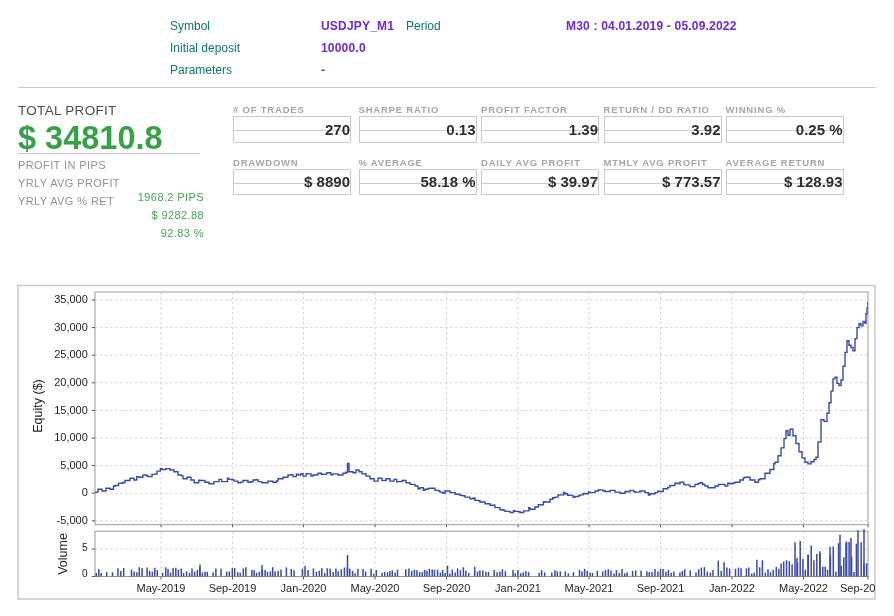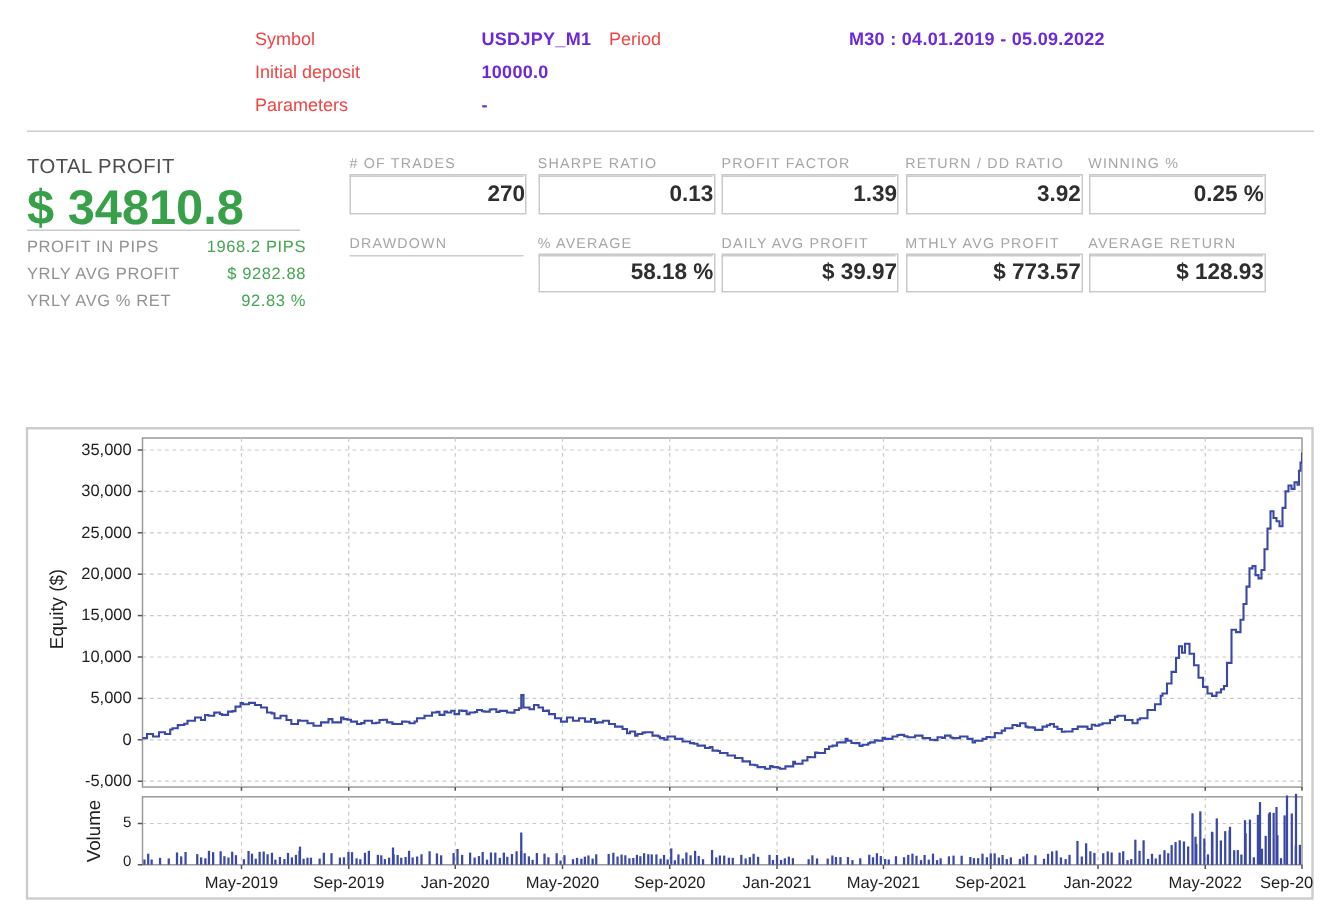--- a/index.html
+++ b/index.html
@@ -1,23 +1,23 @@
 <!DOCTYPE html>
 <html><head><meta charset="utf-8">
 <style>
 html,body{margin:0;padding:0;background:#fff;font-family:"Liberation Sans",sans-serif;}
 #page{position:relative;width:894px;height:616px;overflow:hidden;background:#fff;}
 .abs{position:absolute;white-space:nowrap;}
-.glab{color:#ef4444;font-size:12px;}
+.glab{color:#0f766e;font-size:12px;}
 .gval{color:#6d28d9;font-size:12px;font-weight:bold;letter-spacing:0.2px;}
-.slab{position:absolute;color:#a5a5a5;font-size:9.5px;border-bottom:1px solid #cccccc;padding-bottom:2px;letter-spacing:0.8px;}
+.slab{position:absolute;color:#a5a5a5;font-size:9.5px;border-bottom:1px solid #cccccc;padding-bottom:15px;letter-spacing:0.8px;font-weight:bold;}
 .sbox{position:absolute;border:1px solid #c9c9c9;text-align:right;color:#2e2e2e;font-size:15px;font-weight:bold;}
 .lrow{position:absolute;width:186px;left:18px;font-size:11px;letter-spacing:0.4px;}
 .lrow .l{float:left;color:#929292;}
-.lrow .r{float:right;color:#43a551;}
+.lrow .r{float:right;color:#43a551;margin-top:32px;}
 </style></head>
 <body>
 <div id="page">
 
 <div class="abs glab" style="left:170px;top:19px">Symbol</div>
 <div class="abs gval" style="left:321px;top:19px">USDJPY_M1</div>
 <div class="abs glab" style="left:406px;top:19px">Period</div>
 <div class="abs gval" style="left:566px;top:19px">M30 : 04.01.2019 - 05.09.2022</div>
 <div class="abs glab" style="left:170px;top:41px">Initial deposit</div>
 <div class="abs gval" style="left:321px;top:41px">10000.0</div>
@@ -45,20 +45,21 @@
 <div class="sbox" style="left:233px;top:116.0px;width:116px;height:25px;line-height:25px">270</div>
     <div class="slab" style="left:358.5px;top:103.5px;width:116px">SHARPE RATIO</div>
 <div class="sbox" style="left:358.5px;top:116.0px;width:116px;height:25px;line-height:25px">0.13</div>
     <div class="slab" style="left:481px;top:103.5px;width:116px">PROFIT FACTOR</div>
 <div class="sbox" style="left:481px;top:116.0px;width:116px;height:25px;line-height:25px">1.39</div>
     <div class="slab" style="left:603.5px;top:103.5px;width:116px">RETURN / DD RATIO</div>
 <div class="sbox" style="left:603.5px;top:116.0px;width:116px;height:25px;line-height:25px">3.92</div>
     <div class="slab" style="left:725.5px;top:103.5px;width:116px">WINNING %</div>
 <div class="sbox" style="left:725.5px;top:116.0px;width:116px;height:25px;line-height:25px">0.25 %</div>
 <div class="slab" style="left:233px;top:156.5px;width:116px">DRAWDOWN</div>
+<div class="sbox" style="left:233px;top:169.0px;width:116px;height:24px;line-height:24px">$ 8890</div>
     <div class="slab" style="left:358.5px;top:156.5px;width:116px">% AVERAGE</div>
 <div class="sbox" style="left:358.5px;top:169.0px;width:116px;height:24px;line-height:24px">58.18 %</div>
     <div class="slab" style="left:481px;top:156.5px;width:116px">DAILY AVG PROFIT</div>
 <div class="sbox" style="left:481px;top:169.0px;width:116px;height:24px;line-height:24px">$ 39.97</div>
     <div class="slab" style="left:603.5px;top:156.5px;width:116px">MTHLY AVG PROFIT</div>
 <div class="sbox" style="left:603.5px;top:169.0px;width:116px;height:24px;line-height:24px">$ 773.57</div>
     <div class="slab" style="left:725.5px;top:156.5px;width:116px">AVERAGE RETURN</div>
 <div class="sbox" style="left:725.5px;top:169.0px;width:116px;height:24px;line-height:24px">$ 128.93</div>
 
 <svg width="894" height="616" viewBox="0 0 894 616" style="position:absolute;left:0;top:0">

